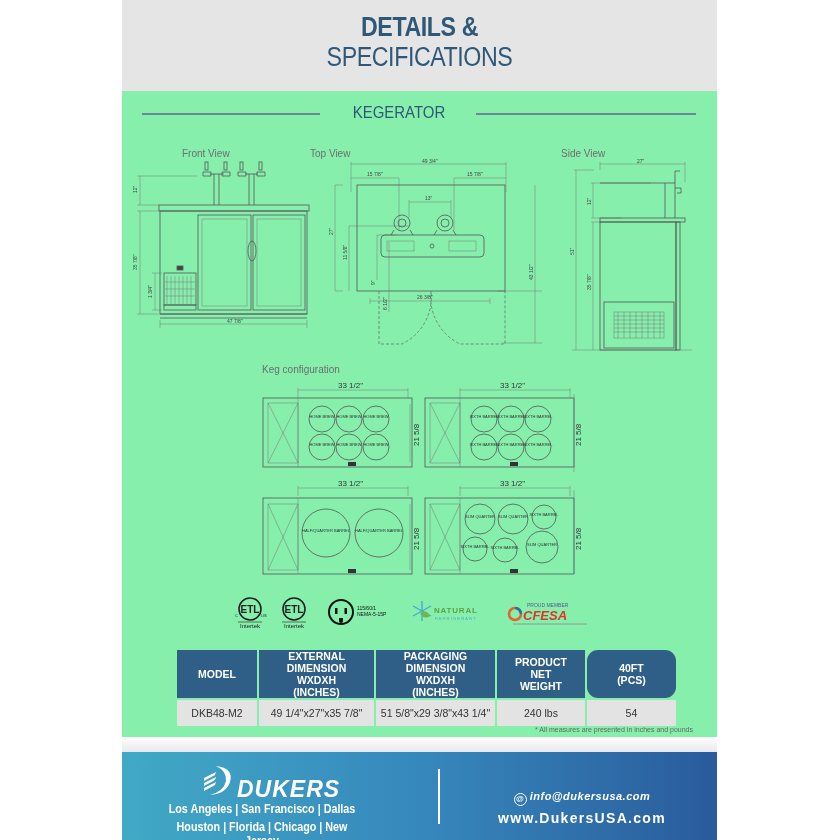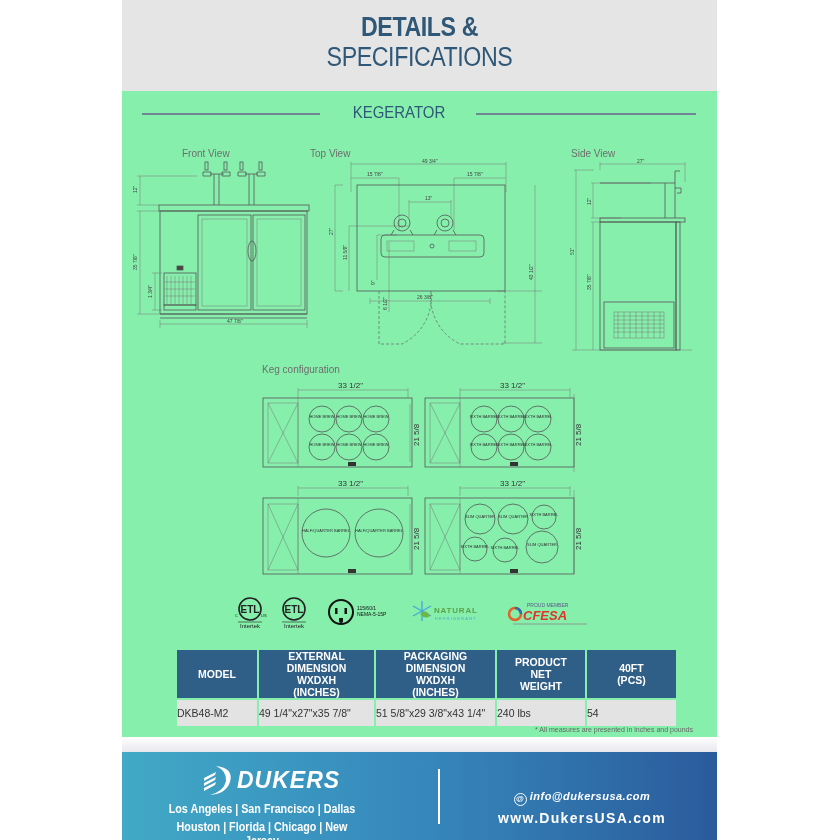--- a/index.html
+++ b/index.html
@@ -24,29 +24,29 @@
     .ln2 { stroke: #777; stroke-width: 0.5; fill: none; }
     .dsh { stroke: #666; stroke-width: 0.7; fill: none; stroke-dasharray: 3 2; }
     .dimtxt { font-family: "Liberation Sans", sans-serif; font-size: 5px; fill: #444; }
     .kegtxt { font-family: "Liberation Sans", sans-serif; font-size: 4px; fill: #333; }
     .kegdim { font-family: "Liberation Sans", sans-serif; font-size: 8px; fill: #333; }
 
     .certs { position: absolute; left: 110px; top: 595px; width: 380px; height: 40px; }
 
     table.spec { position: absolute; left: 53px; top: 648px; border-collapse: separate; border-spacing: 2px; }
     table.spec th { background: #2f5f86; color: #ffffff; font-size: 10.5px; font-weight: bold; height: 36px; line-height: 12px; text-align: center; padding: 0 18px; }
-    table.spec td { background: #e3e3e3; color: #333; font-size: 10.5px; height: 26px; }
-    .col1 { width: 80px; } .col2 { width: 115px; } .col3 { width: 119px; } .col4 { width: 77px; } .col5 { width: 89px; }
+    table.spec td { background: #e3e3e3; color: #333; font-size: 10.5px; height: 26px; text-align: center; }
+    .col1 { width: 80px; } .col2 { width: 115px; } .col3 { width: 119px; } .col4 { width: 77px; } .col5 { width: 89px; border-radius: 11px; }
 
     .note { position: absolute; right: 24px; top: 726px; font-size: 7px; color: #666; }
 
     .footer-fade { position: absolute; left: 0; top: 737px; width: 595px; height: 15px; background: linear-gradient(#ffffff, #e8e8ee); }
     .footer { position: absolute; left: 0; top: 752px; width: 595px; height: 88px; background: linear-gradient(90deg, #41a9c6 0%, #3688bc 50%, #2a5b9c 100%); color: #ffffff; }
     .logo-wrap { position: absolute; left: 80px; top: 12px; width: 150px; height: 32px; }
-    .logo-text { position: absolute; left: 35px; top: 3px; font-size: 23px; font-weight: bold; font-style: italic; letter-spacing: 1px; color: #fff; }
+    .logo-text { position: absolute; left: 35px; top: 12px; font-size: 23px; font-weight: bold; font-style: italic; letter-spacing: 1px; color: #fff; }
     .cities { position: absolute; left: 30px; width: 220px; text-align: center; font-size: 12.5px; font-weight: bold; color: #fff; transform: scaleX(0.86); }
     .cities.c1 { top: 50px; }
     .cities.c2 { top: 68px; }
     .vdiv { position: absolute; left: 316px; top: 17px; width: 2px; height: 55px; background: #ffffff; }
     .contact { position: absolute; left: 360px; width: 200px; font-size: 11.5px; font-weight: bold; font-style: italic; color: #fff; text-align: center; letter-spacing: 0.5px; }
     .contact.phone { top: 14px; }
     .contact.email { top: 38px; font-size: 11px; }
     .contact.web { top: 58px; font-style: normal; font-size: 14px; letter-spacing: 1.3px; }
     .cicon { display: inline-block; width: 13px; height: 13px; border: 1.6px solid #fff; border-radius: 50%; font-size: 8px; line-height: 10px; text-align: center; font-style: normal; vertical-align: -1px; margin-right: 3px; }
   </style>
@@ -143,21 +143,21 @@
     <text class="dimtxt" x="140" y="16">15 7/8"</text>
     <text class="dimtxt" x="98" y="40">13"</text>
     <text class="dimtxt" transform="translate(6,75) rotate(-90)">27"</text>
     <text class="dimtxt" transform="translate(20,100) rotate(-90)">11 5/8"</text>
     <text class="dimtxt" x="90" y="139">26 3/8"</text>
     <text class="dimtxt" transform="translate(48,125) rotate(-90)">9"</text>
     <text class="dimtxt" transform="translate(60,150) rotate(-90)">6 1/2"</text>
     <text class="dimtxt" transform="translate(206,120) rotate(-90)">43 1/2"</text>
   </svg>
 
-  <div class="view-label" style="left:449px; top:148px;">Side View</div>
+  <div class="view-label" style="left:439px; top:148px;">Side View</div>
   <svg style="left:440px; top:160px;" width="140" height="200" viewBox="0 0 140 200">
     <g class="ln2">
       <path d="M38 4 h85 M38 2 v8 M123 2 v20"></path>
       <path d="M12 10 h20 M14 10 v180"></path>
       <path d="M29 23 h60 M29 58 h30 M31 23 v35"></path>
       <path d="M29 62 h10 M31 62 v128"></path>
       <path d="M10 190 h120"></path>
     </g>
     <g class="ln">
       <path d="M38 23 h75 v35 M103 23 v35"></path>

